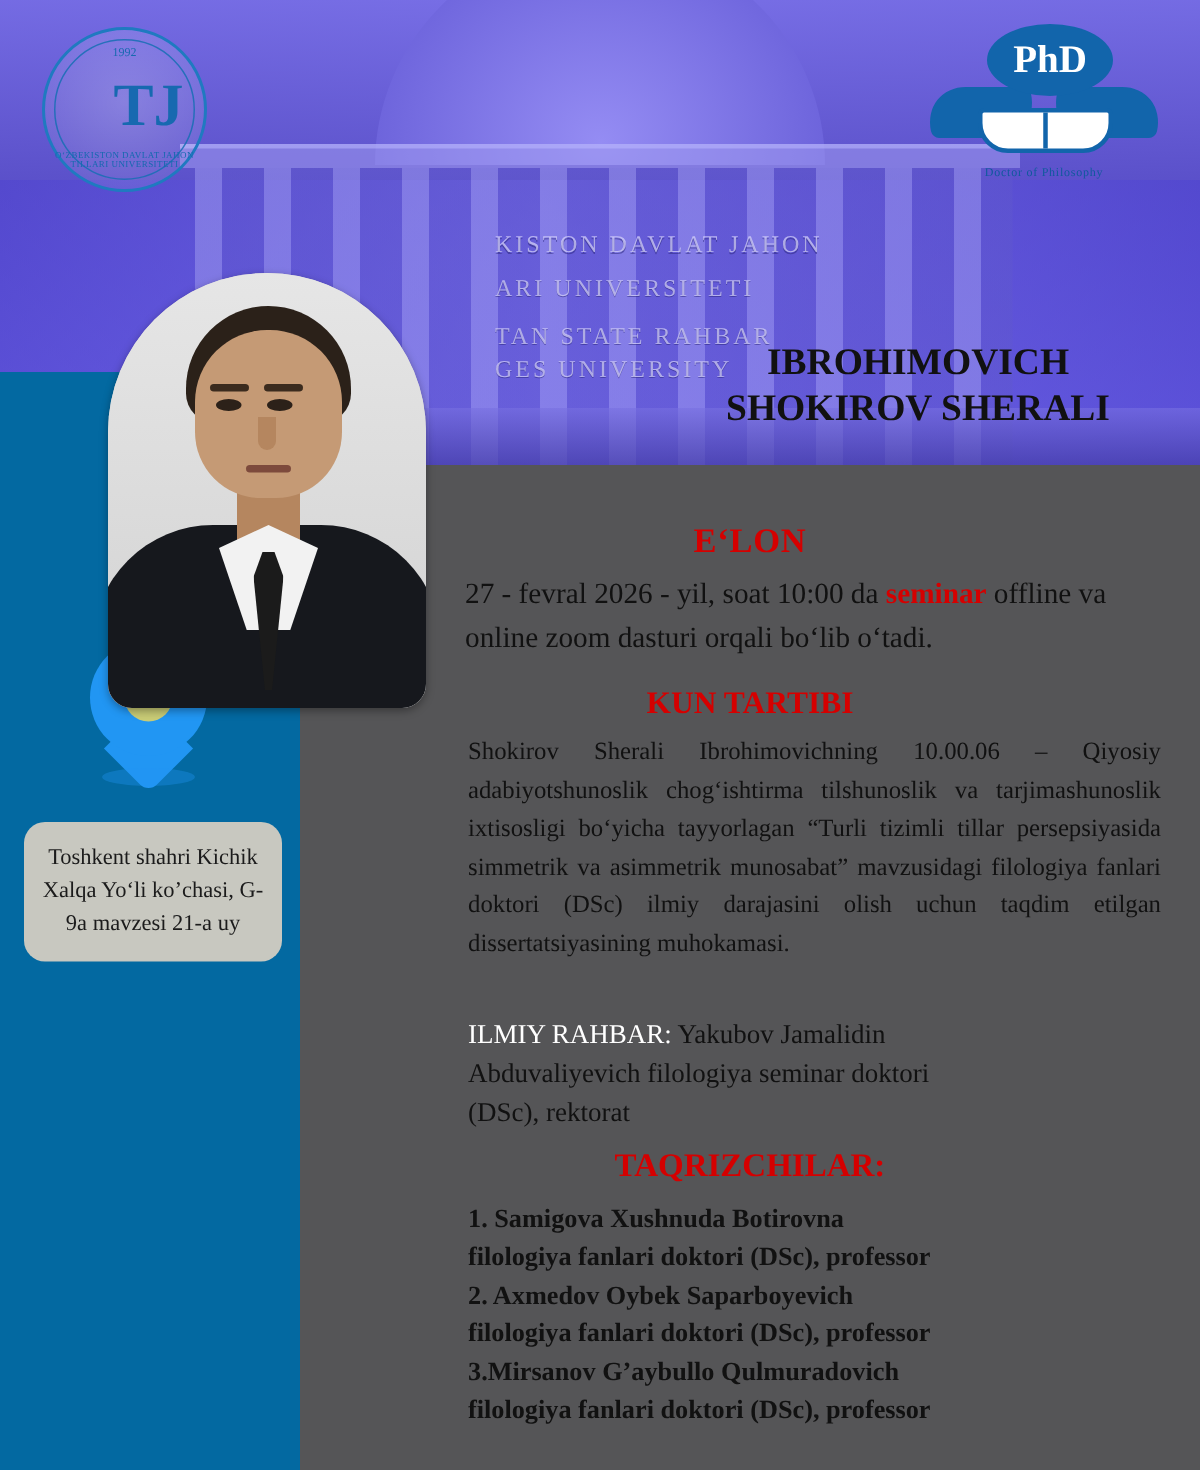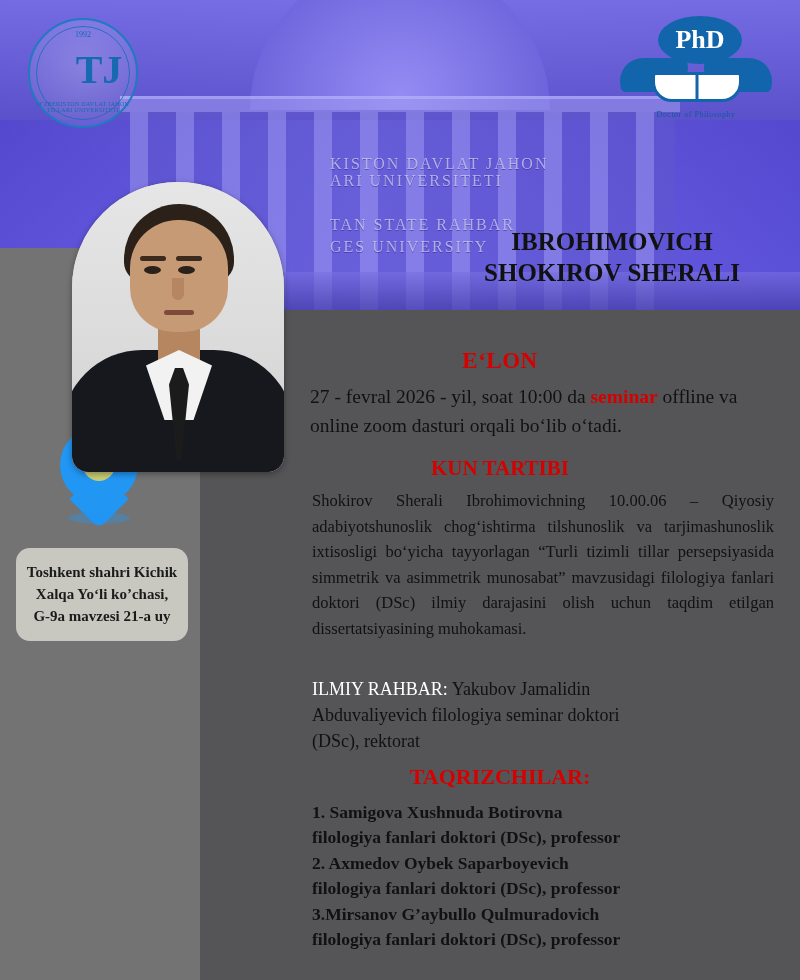--- a/index.html
+++ b/index.html
@@ -56,21 +56,21 @@
   .banner-text {
     position: absolute;
     left: 330px;
     color: rgba(215,212,250,.72);
     font-family: "Liberation Serif", serif;
     letter-spacing: 2px;
     font-size: 16px;
     text-shadow: 0 1px 0 rgba(40,35,120,.5);
   }
   .bt1 { top: 155px; }
-  .bt2 { top: 172px; text-align: right; }
+  .bt2 { top: 184px; text-align: right; }
   .bt3 { top: 216px; }
   .bt4 { top: 238px; }
 
   
   .logo-left {
     position: absolute; left: 28px; top: 18px;
     width: 110px; height: 110px;
     border-radius: 50%;
     border: 2px solid #1f7ac0;
     background: radial-gradient(circle at 50% 45%, rgba(255,255,255,.22), rgba(255,255,255,.05));
@@ -133,22 +133,21 @@
   }
   .logo-right .sub {
     position: absolute; left: 0; right: 0; top: 96px;
     text-align: center; font-size: 8px; color: #0f5a9c; letter-spacing: .5px;
   }
 
   
   .left-col {
     position: absolute; left: 0; top: 248px;
     width: 200px; height: 732px;
-    background: #737373;
-    font-weight: bold;
+    background: #0369a1;
   }
   .pin {
     position: absolute; left: 60px; top: 178px;
     width: 78px; height: 95px;
   }
   .pin .head {
     position: absolute; left: 0; top: 0;
     width: 78px; height: 78px; border-radius: 50%;
     background: #2196f3;
   }

